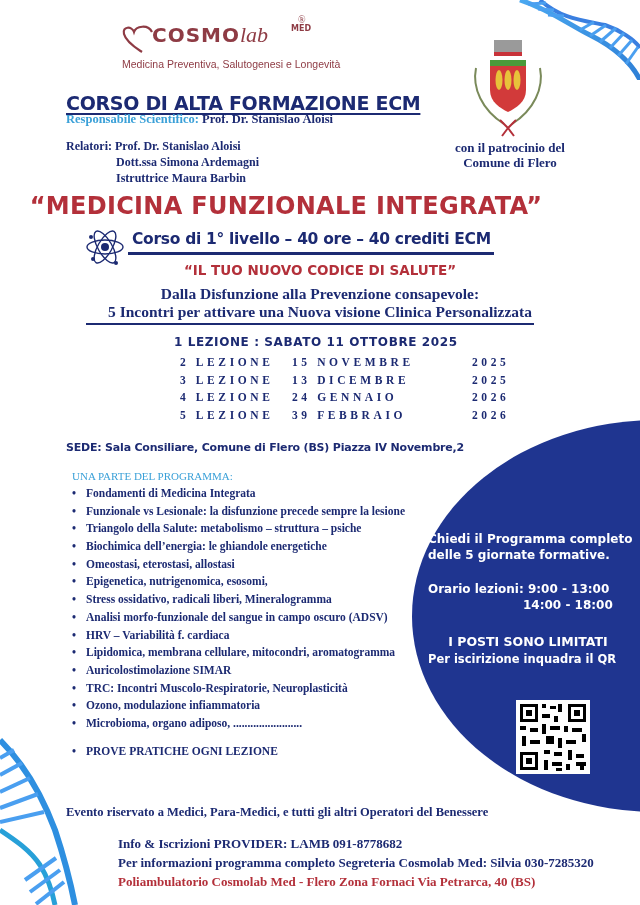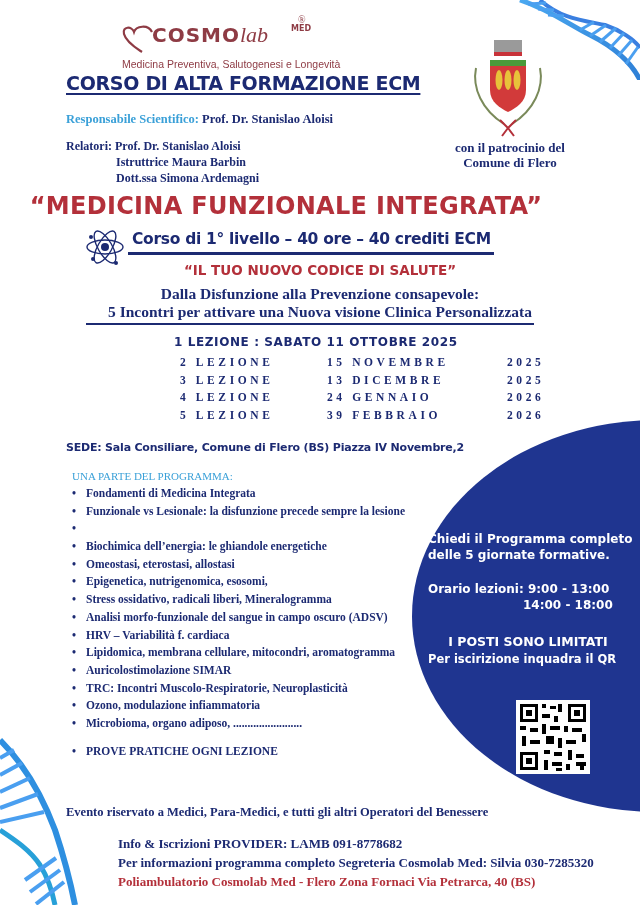--- a/index.html
+++ b/index.html
@@ -10,42 +10,42 @@
 
   
   #logo { left:118px; top:22px; width:200px; height:60px; }
   #logo .brand { position:absolute; left:34px; top:0px; font-family:"DejaVu Sans", sans-serif; font-weight:bold; font-size:20px; letter-spacing:1px; color:#8e3b44; }
   #logo .brand .lab { font-family:"Liberation Serif", serif; font-style:italic; font-weight:normal; font-size:22px; letter-spacing:0; }
   #logo .med { position:absolute; left:173px; top:2px; font-family:"DejaVu Sans", sans-serif; font-size:8px; font-weight:bold; color:#8e3b44; }
   #logo .reg { position:absolute; left:180px; top:-8px; font-size:10px; color:#8e3b44; }
   #logo .tag { position:absolute; left:4px; top:36px; font-family:"Liberation Sans", sans-serif; font-size:10.5px; color:#8e3b44; white-space:nowrap; }
   #logo svg { position:absolute; left:4px; top:2px; }
 
-  #course-title { left:66px; top:72px; font-family:"DejaVu Sans", sans-serif; font-weight:bold; font-size:19px; color:#1c2a72; text-decoration:underline; text-decoration-thickness:2px; text-underline-offset:3px; white-space:nowrap; letter-spacing:-0.3px; }
+  #course-title { left:66px; top:92px; font-family:"DejaVu Sans", sans-serif; font-weight:bold; font-size:19px; color:#1c2a72; text-decoration:underline; text-decoration-thickness:2px; text-underline-offset:3px; white-space:nowrap; letter-spacing:-0.3px; }
   #resp { left:66px; top:112px; font-size:12.5px; font-weight:bold; white-space:nowrap; }
   #relatori { left:66px; top:138px; font-size:12px; font-weight:bold; line-height:16px; }
   #relatori .name { display:block; }
   #relatori .indent { padding-left:50px; }
 
   #crest { left:462px; top:38px; width:92px; height:100px; }
   #patrocinio { left:440px; top:140px; width:140px; text-align:center; font-size:13px; font-weight:bold; line-height:15px; }
 
   #main-title { left:0; width:572px; top:192px; text-align:center; font-family:"DejaVu Sans", sans-serif; font-weight:bold; font-size:24px; color:#b3303a; letter-spacing:0.3px; }
   #atom { left:84px; top:227px; }
   #subtitle { left:132px; top:230px; font-family:"DejaVu Sans", sans-serif; font-weight:bold; font-size:15.5px; color:#1c2a72; white-space:nowrap; letter-spacing:-0.3px; }
   #rule1 { left:128px; top:252px; width:366px; height:3px; background:#1c2a72; }
   #codice { left:0; width:640px; top:262px; text-align:center; font-family:"DejaVu Sans", sans-serif; font-weight:bold; font-size:13.5px; color:#b3303a; }
   #dalla { left:0; width:640px; top:285px; text-align:center; font-size:15.5px; font-weight:bold; line-height:18px; }
   #rule2 { left:86px; top:323px; width:448px; height:2px; background:#1c2a72; }
 
   #lez1 { left:174px; top:335px; font-family:"DejaVu Sans", sans-serif; font-weight:bold; font-size:12px; letter-spacing:0.6px; white-space:nowrap; }
   #lez-table { left:180px; top:356px; font-size:11.5px; font-weight:bold; letter-spacing:3.6px; }
   #lez-table .row { display:flex; height:17.5px; white-space:nowrap; }
   #lez-table .c1 { width:112px; }
-  #lez-table .c2 { width:180px;margin-left:35px; }
+  #lez-table .c2 { width:180px; }
 
   #sede { left:66px; top:441px; font-family:"DejaVu Sans", sans-serif; font-weight:bold; font-size:11px; white-space:nowrap; letter-spacing:-0.2px; }
 
   #circle { left:412px; top:420px; width:490px; height:392px; border-radius:50%; background:#1f3590; }
 
   #prog-head { left:72px; top:470px; font-size:11px; color:#3aa0d8; }
   #prog-list { left:72px; top:487px; margin:0; padding:0; list-style:none; font-size:11.5px; font-weight:bold; }
   #prog-list li { height:17.7px; display:flex; white-space:nowrap; }
   #prog-list li .b { width:14px; }
   #prog-list li.gap { margin-top:10px; }
@@ -115,22 +115,22 @@
 
 <div id="course-title" class="abs">CORSO DI ALTA FORMAZIONE ECM</div>
 
 <div id="resp" class="abs">
   <span class="lightblue">Responsabile Scientifico:</span>
   <span class="navy">Prof. Dr. Stanislao Aloisi</span>
 </div>
 
 <div id="relatori" class="abs">
   <span class="name"><span>Relatori:</span> <span>Prof. Dr. Stanislao Aloisi</span></span>
+  <span class="name indent">Dott.ssa Simona Ardemagni</span>
   <span class="name indent">Istruttrice Maura Barbin</span>
-  <span class="name indent">Dott.ssa Simona Ardemagni</span>
 </div>
 
 <svg id="crest" class="abs" viewBox="0 0 92 100">
   <rect x="32" y="2" width="28" height="12" fill="#9a9a9a"></rect>
   <rect x="32" y="14" width="28" height="4" fill="#c8333a"></rect>
   <path d="M28 22 H64 V52 C64 64 54 70 46 74 C38 70 28 64 28 52 Z" fill="#d23a3a"></path>
   <rect x="28" y="22" width="36" height="6" fill="#4a9a3a"></rect>
   <ellipse cx="37" cy="42" rx="3.5" ry="10" fill="#e8c23a"></ellipse>
   <ellipse cx="46" cy="42" rx="3.5" ry="10" fill="#e8c23a"></ellipse>
   <ellipse cx="55" cy="42" rx="3.5" ry="10" fill="#e8c23a"></ellipse>
@@ -197,20 +197,21 @@
   <li>
       <span class="b">•</span>
       <span>Fondamenti di Medicina Integrata</span>
     </li>
   <li>
       <span class="b">•</span>
       <span>Funzionale vs Lesionale: la disfunzione precede sempre la lesione</span>
     </li>
   <li>
       <span class="b">•</span>
+      <span>Triangolo della Salute: metabolismo – struttura – psiche</span>
     </li>
   <li>
       <span class="b">•</span>
       <span>Biochimica dell’energia: le ghiandole energetiche</span>
     </li>
   <li>
       <span class="b">•</span>
       <span>Omeostasi, eterostasi, allostasi</span>
     </li>
   <li>

